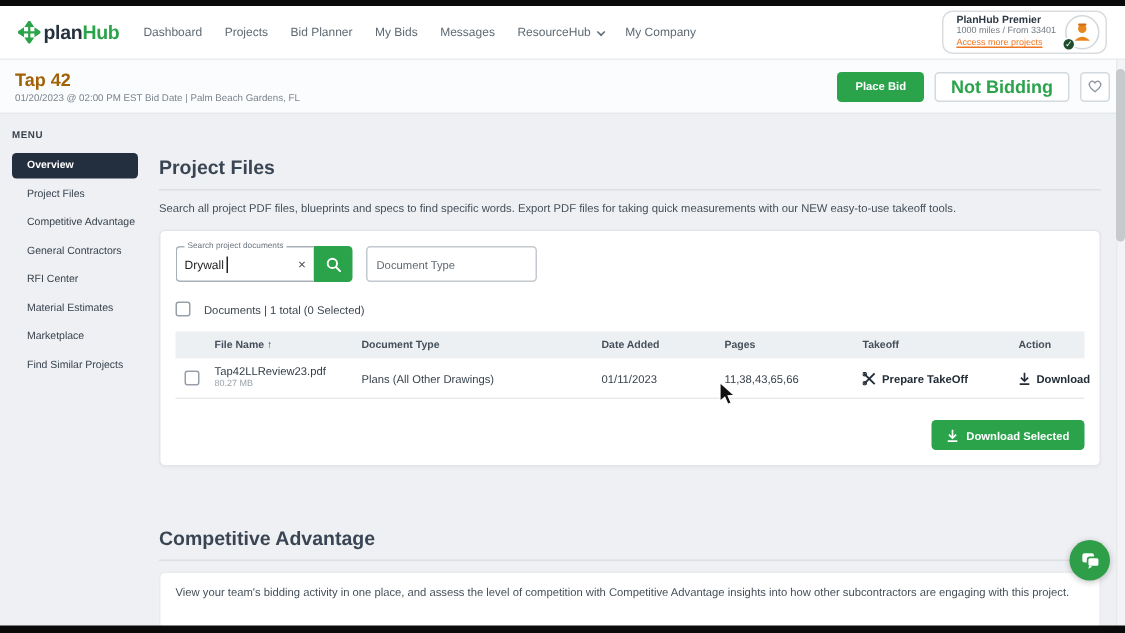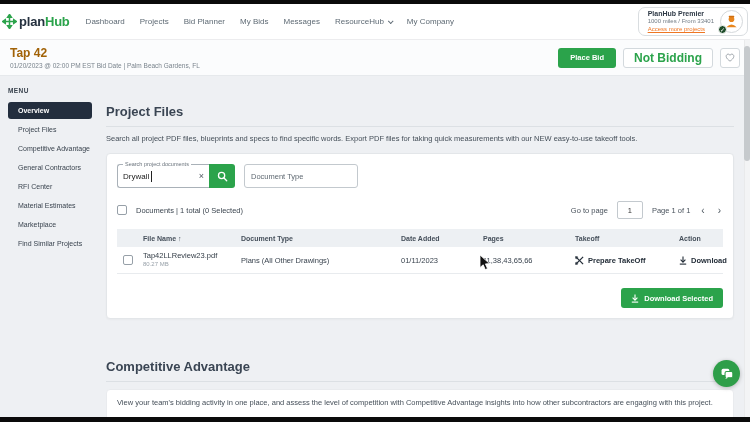--- a/index.html
+++ b/index.html
@@ -6,21 +6,21 @@
   html,body { background:#dcdcdc; }
   body { font-family:"Liberation Sans","DejaVu Sans",sans-serif; }
   .screen { position:relative; width:750px; height:422px; background:#eef0f3; overflow:hidden; margin:0 auto; }
 
   
   .bar-top { position:absolute; left:0; top:0; width:750px; height:4px; background:#0a0a0a; z-index:60; }
   .bar-bottom { position:absolute; left:0; bottom:0; width:750px; height:5px; background:#0a0a0a; z-index:60; }
 
   
   .app-header { position:absolute; left:0; top:4px; width:750px; height:36px; background:#ffffff;
-    border-bottom:1px solid #ececee; display:flex; align-items:center; padding:0 2px; z-index:5; }
+    border-bottom:1px solid #ececee; display:flex; align-items:center; padding:0 12px; z-index:5; }
   .logo { display:flex; align-items:center; gap:2px; cursor:pointer; }
   .logo-mark { width:15px; height:15px; }
   .logo-text { font-size:13px; font-weight:700; letter-spacing:-0.2px; }
   .logo-plan { color:#25313f; }
   .logo-hub { color:#2ba34b; }
   .main-nav { display:flex; align-items:center; gap:15px; margin-left:16px; }
   .nav-item { font-size:8px; color:#5e6a74; cursor:pointer; white-space:nowrap; display:flex; align-items:center; }
   .chev-down { display:inline-block; width:4px; height:4px; border-right:1px solid #5e6a74; border-bottom:1px solid #5e6a74;
     transform:rotate(45deg) translateY(-1px); margin-left:4px; }
   .premier { margin-left:auto; display:flex; align-items:center; gap:6px; border:1px solid #d9dde0; border-radius:7px;
@@ -211,27 +211,20 @@
                 <line x1="7.6" y1="7.6" x2="10.6" y2="10.6" stroke="#ffffff" stroke-width="1.4" stroke-linecap="round"></line>
               </svg>
             </button>
           </div>
           <div class="doctype">Document Type</div>
         </div>
 
         <div class="summary-row">
           <span class="cbx"></span>
           <span class="summary-label">Documents | 1 total (0 Selected)</span>
-          <div class="pager">
-            <span>Go to page</span>
-            <input class="page-input" value="1" style="">
-            <span>Page 1 of 1</span>
-            <span class="pg-chev">‹</span>
-            <span class="pg-chev">›</span>
-          </div>
         </div>
 
         <div class="tbl">
           <div class="thead">
             <span></span>
             <span><span>File Name</span><span class="sort-arrow">↑</span></span>
             <span>Document Type</span>
             <span>Date Added</span>
             <span>Pages</span>
             <span>Takeoff</span>

